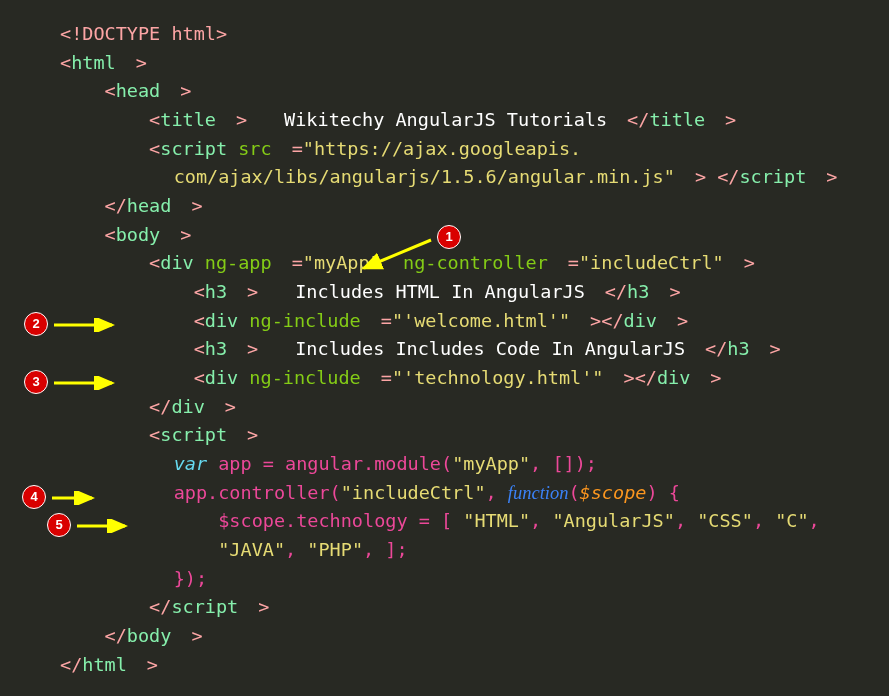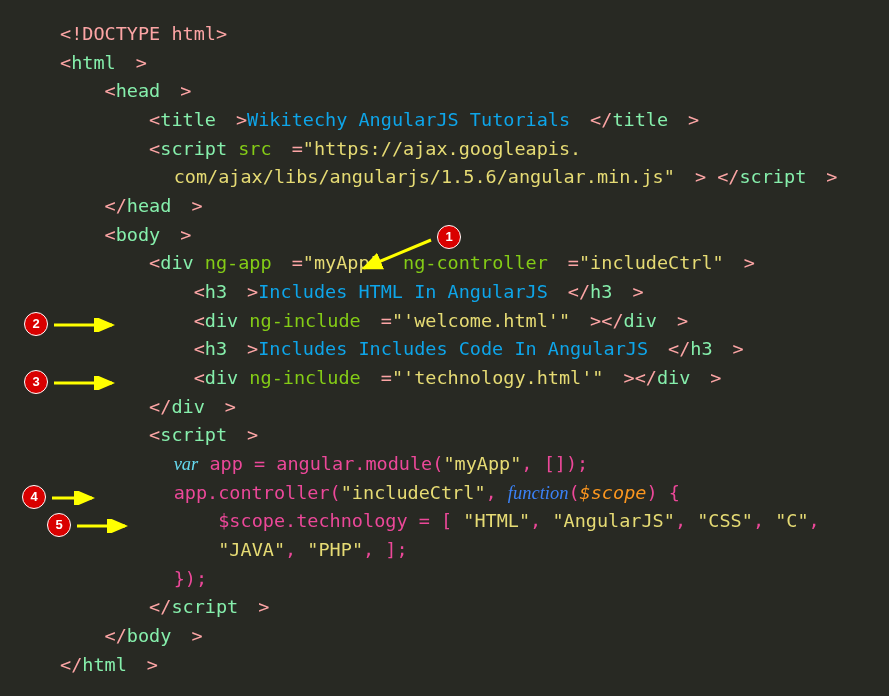--- a/index.html
+++ b/index.html
@@ -17,22 +17,22 @@
   }
   .code-area {
     position: relative;
     padding: 20px 0 0 40px;
     white-space: pre;
   }
   .tag { color: #86efac; }
   .pct { color: #fca5a5; margin-left: 20px; }
   .attr { color: #84cc16; }
   .val { color: #e6db74; }
-  .txt { color: #0ea5e9; }
-  .kw { color: #66d9ef; font-style: italic; font-family: Liberation Serif, serif; }
+  .txt { color: #ffffff; margin-left: 37px; }
+  .kw { color: #66d9ef; font-style: italic; }
   .funcname { color: #3b82f6; font-style: italic; font-family: Liberation Serif, serif; }
   .arg { color: #fd971f; font-style: italic; text-align: right; }
   .white { color: #ec4899; }
 
   .badge {
     position: absolute;
     width: 22px;
     height: 22px;
     background: #d90000;
     border-radius: 50%;

